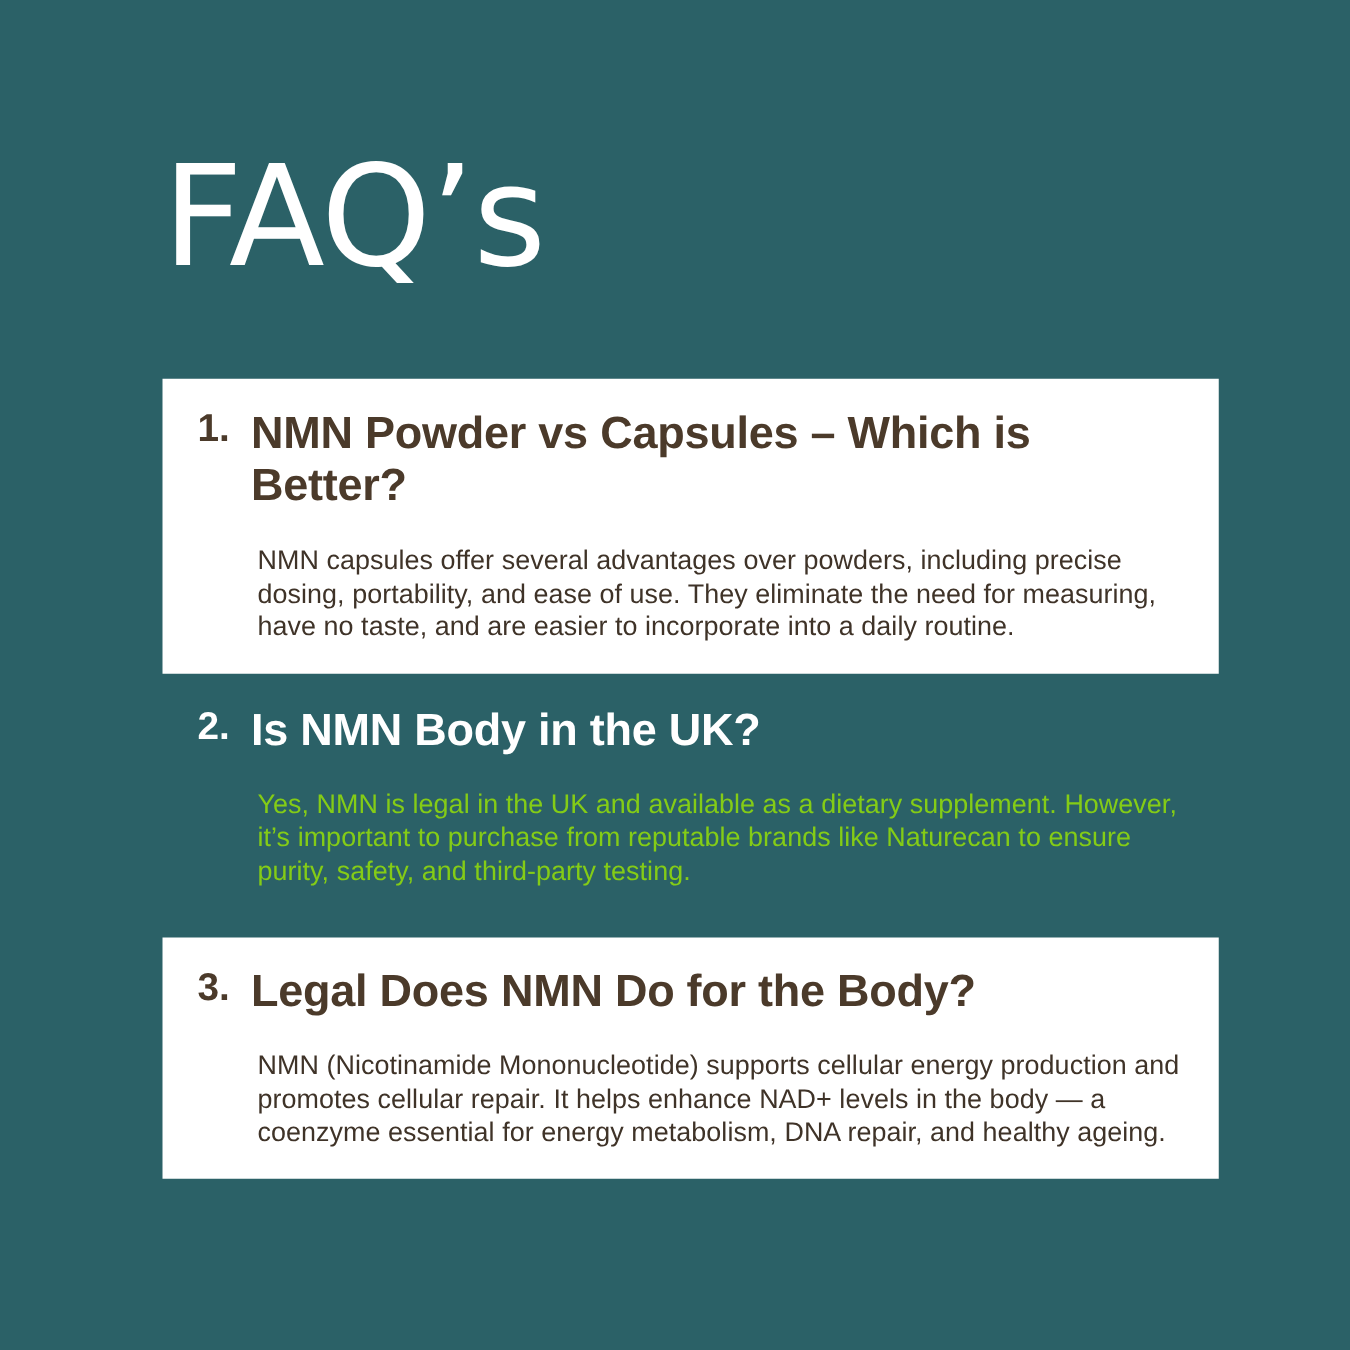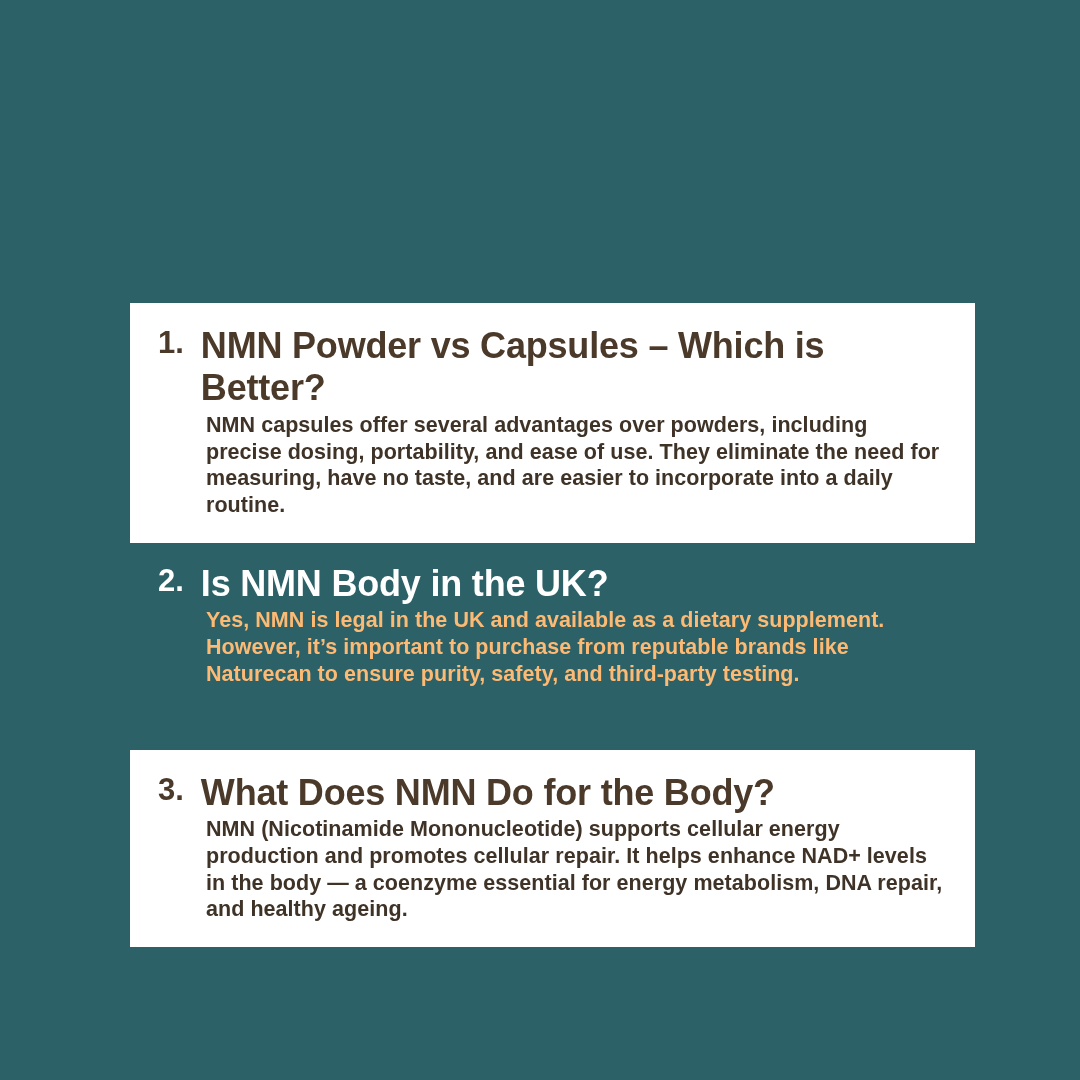--- a/index.html
+++ b/index.html
@@ -60,60 +60,60 @@
   }
   .q-text {
     font-size: 36px;
     font-weight: bold;
     line-height: 1.18;
     letter-spacing: -0.2px;
   }
   .answer {
     font-size: 21.5px;
     line-height: 1.24;
-    margin-top: 2px;
+    margin-top: 25px;
     margin-left: 48px;
     letter-spacing: 0.05px;
-    font-weight: bold;
   }
 
   
   .light .q-num, .light .q-text { color: #4b3a2a; }
   .light .answer { color: #3f3328; }
   .dark .q-num, .dark .q-text { color: #ffffff; }
-  .dark .answer { color: #fdba74; }
+  .dark .answer { color: #84cc16; }
 
   
   #block-1 { top: 303px; }
   #block-2 { top: 563px; }
   #block-3 { top: 750px; }
 </style>
 </head>
 <body style="background: rgb(43, 97, 103);">
 
 <div class="page">
 
+  <div class="title">FAQ’s</div>
 
   <div class="faq-block light" id="block-1">
     <div class="q-row">
       <div class="q-num">1.</div>
       <div class="q-text">NMN Powder vs Capsules – Which is Better?</div>
     </div>
     <div class="answer">NMN capsules offer several advantages over powders, including precise dosing, portability, and ease of use. They eliminate the need for measuring, have no taste, and are easier to incorporate into a daily routine.</div>
   </div>
 
   <div class="faq-block dark" id="block-2">
     <div class="q-row">
       <div class="q-num">2.</div>
       <div class="q-text">Is NMN Body in the UK?</div>
     </div>
     <div class="answer">Yes, NMN is legal in the UK and available as a dietary supplement. However, it’s important to purchase from reputable brands like Naturecan to ensure purity, safety, and third-party testing.</div>
   </div>
 
   <div class="faq-block light" id="block-3">
     <div class="q-row">
       <div class="q-num">3.</div>
-      <div class="q-text">What Does NMN Do for the Body?</div>
+      <div class="q-text">Legal Does NMN Do for the Body?</div>
     </div>
     <div class="answer">NMN (Nicotinamide Mononucleotide) supports cellular energy production and promotes cellular repair. It helps enhance NAD+ levels in the body — a coenzyme essential for energy metabolism, DNA repair, and healthy ageing.</div>
   </div>
 
 </div>
 
 </body></html>

